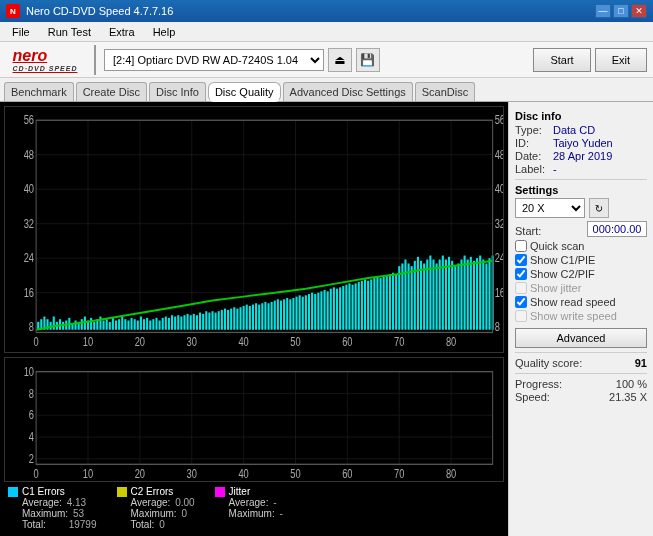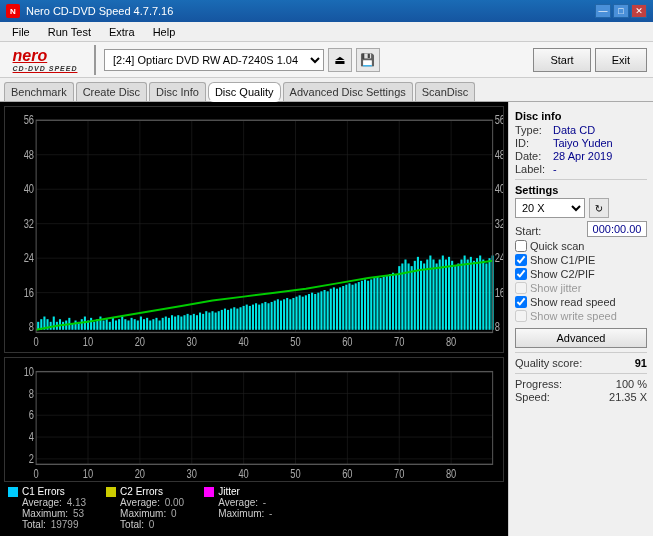--- a/index.html
+++ b/index.html
@@ -556,21 +556,21 @@
         <div class="legend-data">
           <span>Average:</span>
           <span style="color:#aaa;margin-left:2px;">4.13</span>
         </div>
         <div class="legend-data">
           <span>Maximum:</span>
           <span style="color:#aaa;margin-left:2px;">53</span>
         </div>
         <div class="legend-data">
           <span>Total:</span>
-          <span style="color:#aaa;margin-left:2px;">19799</span>
+          <span style="color:#aaa;margin-left:20px;">19799</span>
         </div>
       </div>
       <div class="legend-item">
         <div class="legend-title">
           <div class="legend-color-box" style="background:#cccc00;"></div>
           <span style="color:white;">C2 Errors</span>
         </div>
         <div class="legend-data">
           <span>Average:</span>
           <span style="color:#aaa;margin-left:2px;">0.00</span>

